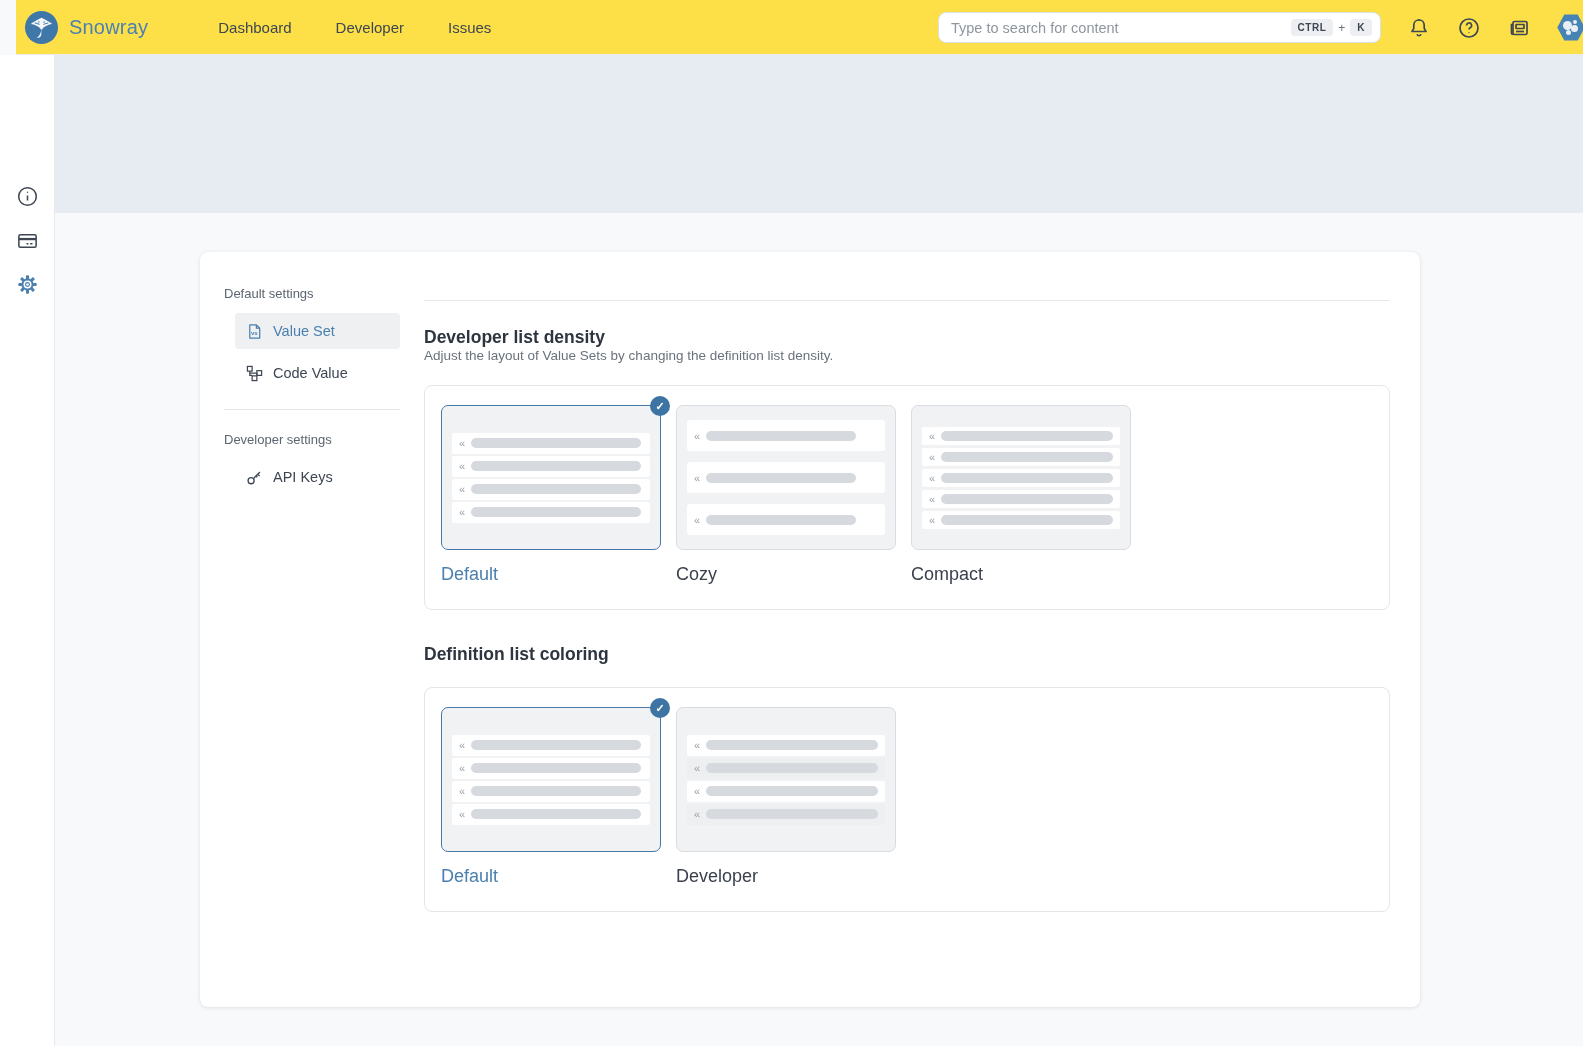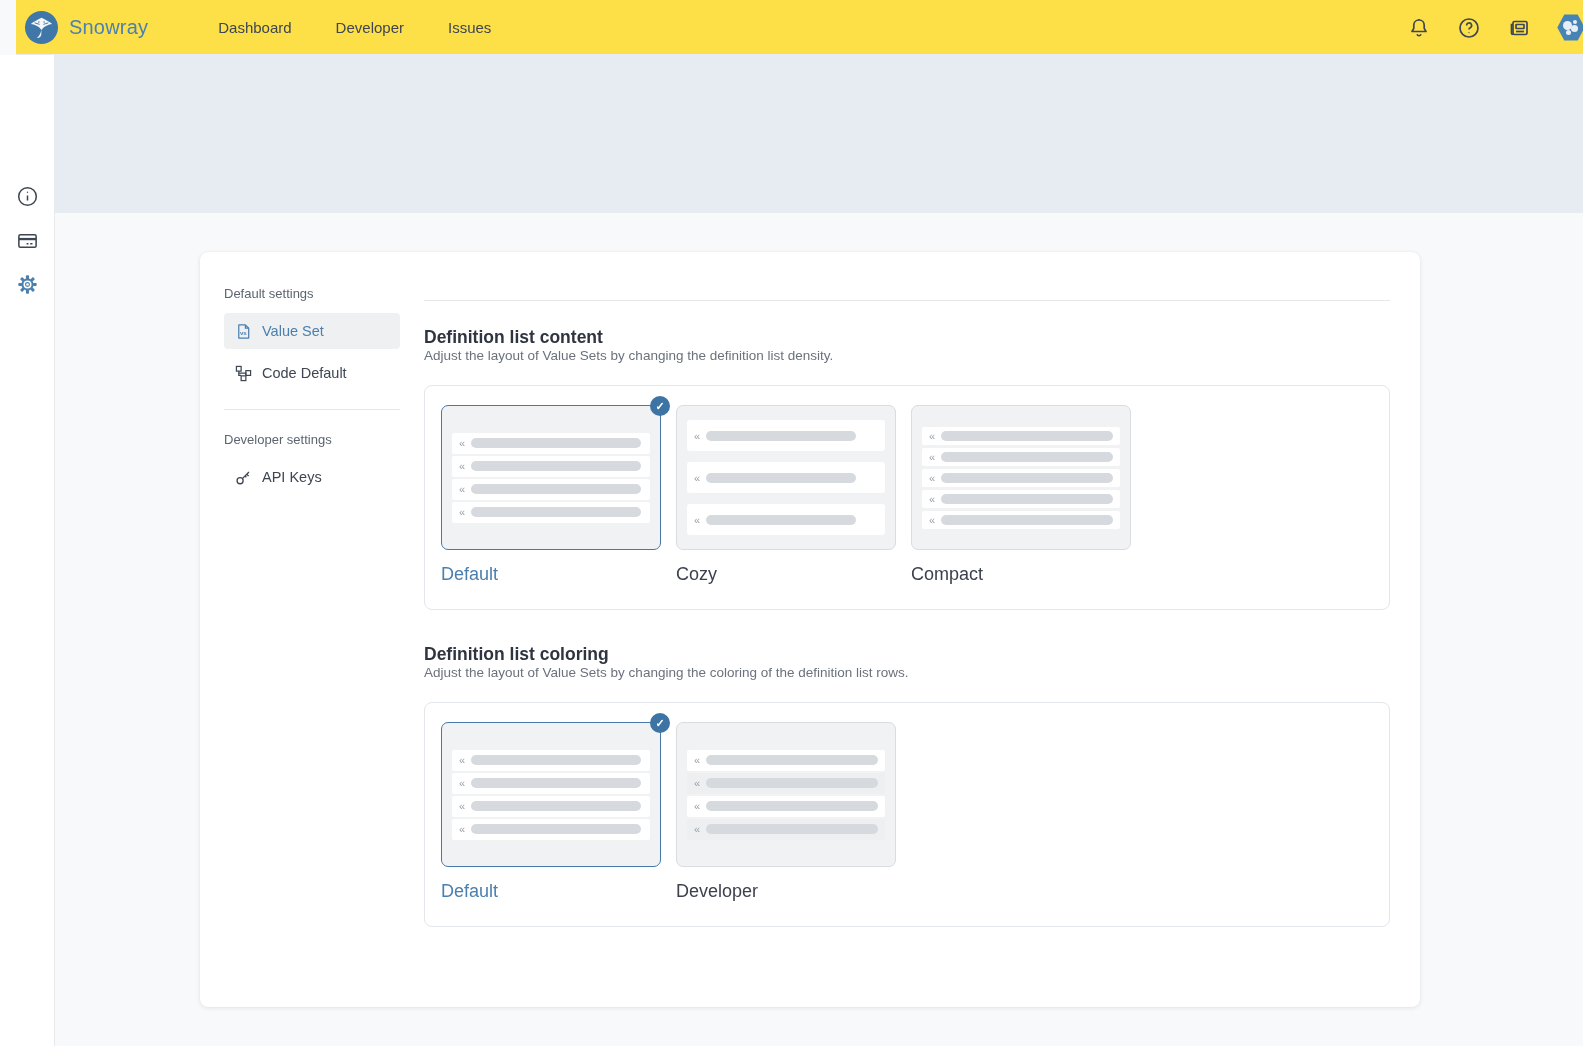--- a/index.html
+++ b/index.html
@@ -45,21 +45,21 @@
   .hero { position:absolute; left:55px; top:55px; width:1528px; height:158px; background:#e6ecf2; }
 
   
   .panel { position:absolute; left:200px; top:252px; width:1220px; height:755px;
     background:#fff; border-radius:8px; box-shadow:0 1px 4px rgba(30,40,60,.10), 0 0 1px rgba(30,40,60,.08); }
 
   
   .set-nav { position:absolute; left:24px; top:34px; width:176px; }
   .set-nav .group-title { font-size:13px; color:#5c656f; margin-bottom:12px; }
   .set-item { display:flex; align-items:center; gap:10px; height:34px; padding:18px 11px;
-    border-radius:4px; font-size:14.5px; color:#3d4652; cursor:pointer; margin-bottom:6px; }
+    border-radius:4px; font-size:14.5px; color:#3d4652; cursor:pointer; margin-bottom:6px;margin-left:11px; }
   .set-item.active { background:#eef0f2; color:#4a7fae; }
   .set-item svg { flex:0 0 auto; }
   .nav-divider { border:none; border-top:1px solid #e6e9ec; margin:18px 0 22px 0; }
 
   
   .content { position:absolute; left:224px; top:34px; width:966px; }
   .page-title { font-size:20px; font-weight:400; color:#4d5761; }
   .title-divider { border:none; border-top:1px solid #e6e9ec; margin-top:14px; }
   .section { margin-top:26px; }
   .section h2 { font-size:17.5px; font-weight:600; color:#2e3540; }
@@ -104,20 +104,26 @@
     <circle cx="20.7" cy="12.4" r="0.8" fill="#4077a9"></circle>
   </svg>
   <div class="brand">Snowray</div>
 
   <nav class="topnav">
     <span class="nav-item">Dashboard</span>
     <span class="nav-item">Developer</span>
     <span class="nav-item">Issues</span>
   </nav>
 
+  <div class="search-wrap">
+    <input class="search-input" type="text" placeholder="Type to search for content" style="">
+    <span class="kbd">CTRL</span>
+    <span class="kbd-sep">+</span>
+    <span class="kbd">K</span>
+  </div>
 
   <div class="topbar-icons">
     <svg class="tb-icon" viewBox="0 0 24 24" fill="none" stroke="#3d4652" stroke-width="1.7">
       <path d="M12 4c-3.2 0-5.2 2.3-5.2 5.2v3.2L5 15.5h14l-1.8-3.1V9.2C17.2 6.3 15.2 4 12 4z" stroke-linejoin="round"></path>
       <path d="M10 18.3a2.1 2.1 0 0 0 4 0"></path>
       <path d="M12 3v1.2"></path>
     </svg>
     <svg class="tb-icon" viewBox="0 0 24 24" fill="none" stroke="#3d4652" stroke-width="1.7">
       <circle cx="12" cy="12" r="9"></circle>
       <path d="M9.6 9.4a2.5 2.5 0 1 1 3.6 2.3c-.8.4-1.2.9-1.2 1.8"></path>
@@ -185,41 +191,41 @@
       <span>Value Set</span>
     </div>
 
     <div class="set-item">
       <svg width="17" height="17" viewBox="0 0 18 18" fill="none" stroke="#3d4652" stroke-width="1.3">
         <rect x="1.5" y="1.5" width="5" height="5"></rect>
         <rect x="11.5" y="6" width="5" height="5"></rect>
         <rect x="6.5" y="11.5" width="5" height="5"></rect>
         <path d="M4 6.5v4.5h2.5 M4 8.5h7.5V11"></path>
       </svg>
-      <span>Code Default</span>
+      <span>Code Value</span>
     </div>
 
     <hr class="nav-divider">
 
     <div class="group-title">Developer settings</div>
 
     <div class="set-item">
       <svg width="17" height="17" viewBox="0 0 18 18" fill="none" stroke="#3d4652" stroke-width="1.4">
         <circle cx="5.4" cy="12.4" r="3.2"></circle>
         <path d="M7.8 10.2 L14.8 3.2 M12.4 5.6 L14.4 7.4 M10.6 7.4 L12 8.8"></path>
       </svg>
       <span>API Keys</span>
     </div>
   </nav>
 
   <section class="content">
     <hr class="title-divider">
 
     <div class="section">
-      <h2>Definition list content</h2>
+      <h2>Developer list density</h2>
       <div class="desc">Adjust the layout of Value Sets by changing the definition list density.</div>
       <div class="options-box">
           <div class="option">
             <div class="preview variant-default selected">
               <span class="check-badge">✓</span>
               <div class="mock-row">
                 <span class="chev">«</span>
                 <span class="bar"></span>
               </div>
               <div class="mock-row">
@@ -277,21 +283,20 @@
                 <span class="bar"></span>
               </div>
             </div>
             <div class="option-label">Compact</div>
           </div>
         </div>
     </div>
 
     <div class="section" style="margin-top:34px;">
       <h2>Definition list coloring</h2>
-      <div class="desc">Adjust the layout of Value Sets by changing the coloring of the definition list rows.</div>
       <div class="options-box">
           <div class="option">
             <div class="preview variant-default selected">
               <span class="check-badge">✓</span>
               <div class="mock-row">
                 <span class="chev">«</span>
                 <span class="bar"></span>
               </div>
               <div class="mock-row">
                 <span class="chev">«</span>

